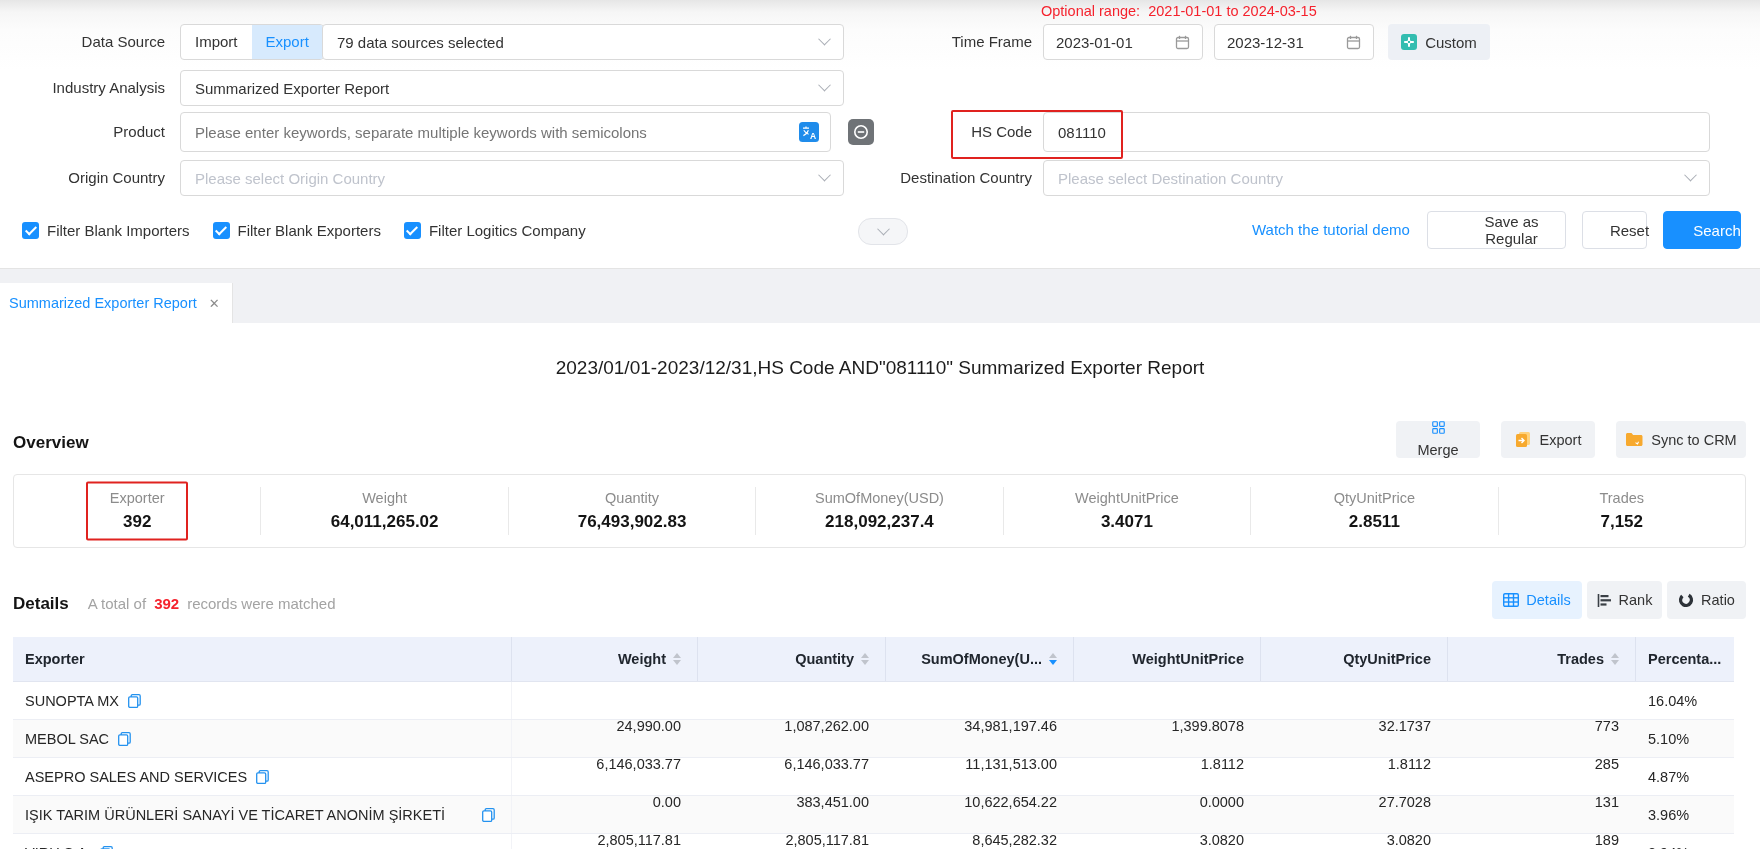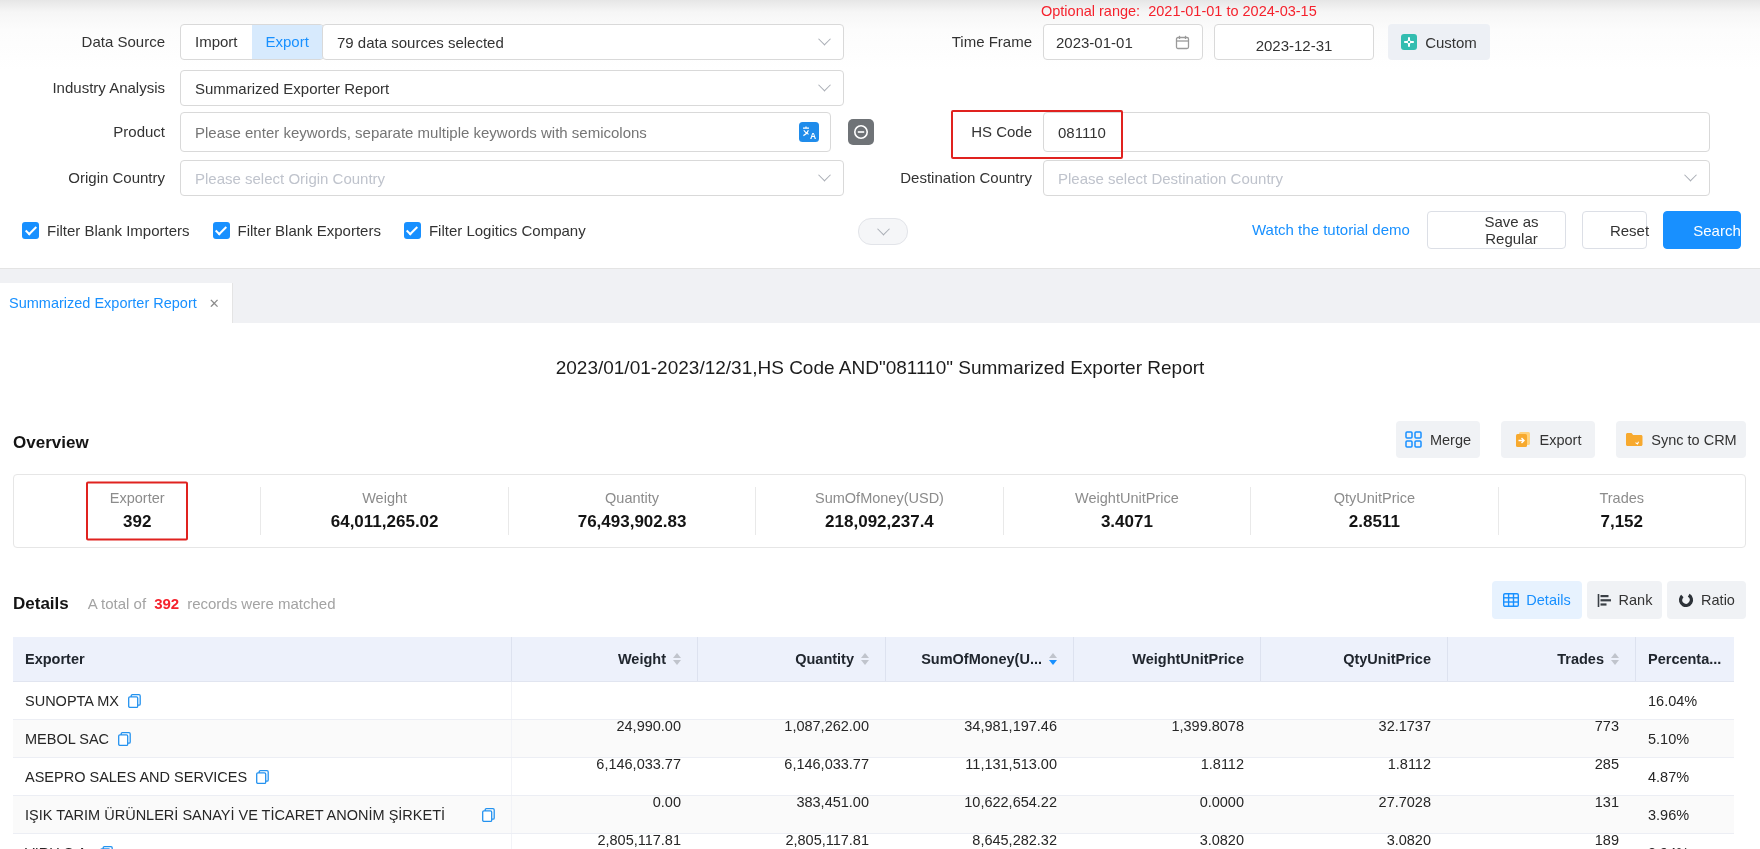--- a/index.html
+++ b/index.html
@@ -108,21 +108,21 @@
   <div class="flabel" style="left:900px;top:24px;width:132px;line-height:36px;">Time Frame</div>
   <div class="ctl" style="left:1043px;top:24px;width:160px;height:36px;padding:0 12px;justify-content:space-between;">
     <span>2023-01-01</span>
     <svg width="15" height="15" viewBox="0 0 15 15">
         <rect x="1.5" y="2.5" width="12" height="11" rx="1.5" fill="none" stroke="#9a9a9a" stroke-width="1.3"></rect>
         <line x1="4.5" y1="0.8" x2="4.5" y2="4" stroke="#9a9a9a" stroke-width="1.3"></line>
         <line x1="10.5" y1="0.8" x2="10.5" y2="4" stroke="#9a9a9a" stroke-width="1.3"></line>
         <line x1="1.5" y1="6" x2="13.5" y2="6" stroke="#9a9a9a" stroke-width="1.3"></line>
       </svg>
   </div>
-  <div class="ctl" style="left:1214px;top:24px;width:160px;height:36px;padding:12px 12px;justify-content:space-between;flex-direction:column;">
+  <div class="ctl" style="left:1214px;top:24px;width:160px;height:36px;padding:0 12px;justify-content:space-between;">
     <span>2023-12-31</span>
     <svg width="15" height="15" viewBox="0 0 15 15">
         <rect x="1.5" y="2.5" width="12" height="11" rx="1.5" fill="none" stroke="#9a9a9a" stroke-width="1.3"></rect>
         <line x1="4.5" y1="0.8" x2="4.5" y2="4" stroke="#9a9a9a" stroke-width="1.3"></line>
         <line x1="10.5" y1="0.8" x2="10.5" y2="4" stroke="#9a9a9a" stroke-width="1.3"></line>
         <line x1="1.5" y1="6" x2="13.5" y2="6" stroke="#9a9a9a" stroke-width="1.3"></line>
       </svg>
   </div>
   <button class="custom-btn" style="left:1388px;top:24px;width:102px;height:36px;">
     <svg width="16" height="16" viewBox="0 0 16 16">
@@ -202,21 +202,21 @@
   </div>
 </div>
 
 <div class="content">
 
   <div class="report-title">2023/01/01-2023/12/31,HS Code AND"081110" Summarized Exporter Report</div>
 
   <div class="overview-row">
     <span class="section-h">Overview</span>
     <div class="act-group">
-      <button class="act-btn" style="width:84px;">
+      <button class="act-btn" style="width:84px;flex-direction:column;">
         <svg width="17" height="17" viewBox="0 0 17 17">
             <g fill="none" stroke="#1890ff" stroke-width="1.5">
               <rect x="1" y="1" width="6" height="6" rx="1"></rect>
               <rect x="10" y="1" width="6" height="6" rx="1"></rect>
               <rect x="1" y="10" width="6" height="6" rx="1"></rect>
               <rect x="10" y="10" width="6" height="6" rx="1"></rect>
             </g>
           </svg>
         <span>Merge</span>
       </button>

